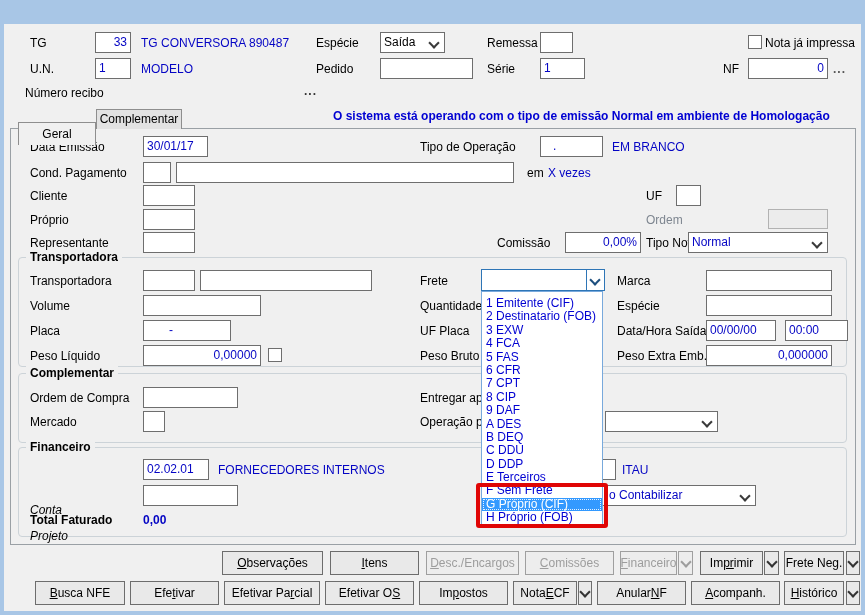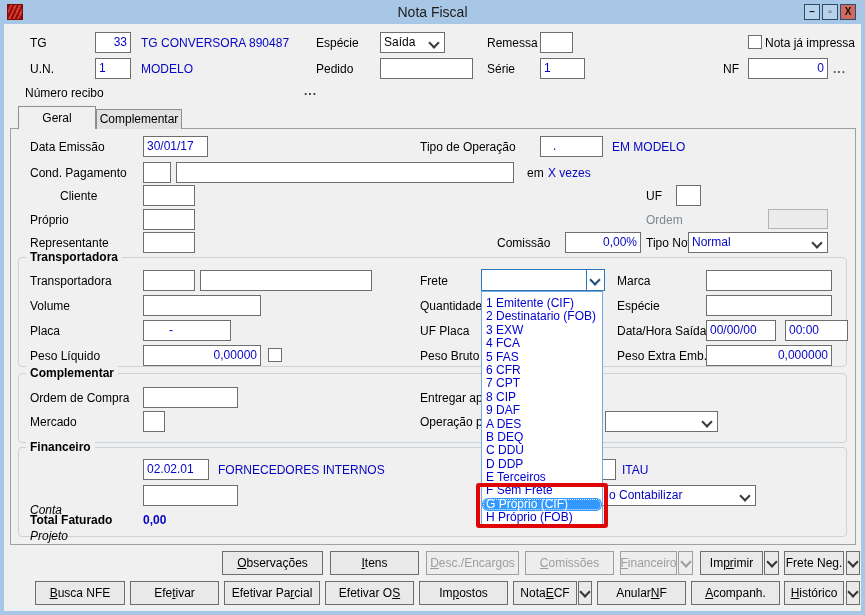--- a/index.html
+++ b/index.html
@@ -38,39 +38,32 @@
   #infomsg{position:absolute;left:333px;top:109px;width:525px;font-size:12px;font-weight:bold;color:#0000d2;white-space:nowrap;}
   .btn{position:absolute;height:24px;background:#e9e9e9;border:1px solid #6d6d6d;box-sizing:border-box;
        font-size:12px;color:#000;display:flex;align-items:center;justify-content:center;white-space:nowrap;}
   .btn.dis{color:#9d9d9d;border-color:#9f9f9f;background:#ededed;}
   .btn u{text-decoration:underline;}
   .splitchv{width:6px;height:6px;border-right:2px solid #333;border-bottom:2px solid #333;transform:rotate(45deg);margin-top:-3px;}
   .btn.dis .splitchv{border-color:#9d9d9d;}
   #fretelist{position:absolute;left:481px;top:291px;width:122px;height:237px;background:#fff;
              border:1px solid #78a9dc;box-sizing:border-box;z-index:20;padding-top:5px;}
   .ddi{height:13.4px;line-height:13.4px;font-size:12px;color:#0000d2;padding-left:4px;white-space:nowrap;overflow:hidden;}
-  .ddi.sel{background:#3399ff;color:#fff;outline:1px dotted #e8f2ff;outline-offset:-2px;border-radius:6px;}
+  .ddi.sel{background:#3399ff;color:#fff;outline:1px dotted #e8f2ff;outline-offset:-2px;}
   #redbox{position:absolute;left:476px;top:483px;width:132px;height:45px;border:4px solid #e00505;
           border-radius:3px;box-sizing:border-box;z-index:30;}
   .dots{position:absolute;font-size:12px;font-weight:bold;color:#555;letter-spacing:1px;}
   .combo{position:absolute;background:#fff;border:1px solid #6e6e6e;height:21px;box-sizing:border-box;
          font-size:12px;padding:2px 3px;overflow:hidden;white-space:nowrap;}
 </style>
 </head>
 <body>
 
 <div id="win">
 
-  <div id="titlebar">
-    <div id="appicon"></div>
-    <div id="title">Nota Fiscal</div>
-    <div class="winbtn" style="left:804px;">–</div>
-    <div class="winbtn" style="left:822px;">▫</div>
-    <div class="winbtn close" style="left:840px;">X</div>
-  </div>
 
   <div id="client"></div>
 
   <div class="lbl" style="left:30px;top:36px;">TG</div>
   <div class="fld right" style="left:95px;top:32px;width:36px;">33</div>
   <div class="bluetxt" style="left:141px;top:36px;">TG CONVERSORA 890487</div>
   <div class="lbl" style="left:316px;top:36px;">Espécie</div>
   <div class="combo" style="left:380px;top:32px;width:65px;color:#000;">
     <span>Saída</span>
     <span class="chv"></span>
@@ -87,38 +80,39 @@
   <div class="fld" style="left:380px;top:58px;width:93px;"></div>
   <div class="lbl" style="left:487px;top:62px;">Série</div>
   <div class="fld" style="left:540px;top:58px;width:45px;">1</div>
   <div class="lbl" style="left:723px;top:62px;">NF</div>
   <div class="fld right" style="left:748px;top:58px;width:80px;">0</div>
   <div class="dots" style="left:833px;top:62px;">...</div>
 
   <div class="lbl" style="left:25px;top:86px;">Número recibo</div>
   <div class="dots" style="left:304px;top:84px;color:#333;">...</div>
 
-  <div class="tab" id="tab-geral" style="left:18px;top:106px;width:78px;height:23px;">Geral</div>
+  <div class="tab" id="tab-geral" style="left:18px;top:122px;width:78px;height:23px;">Geral</div>
   <div class="tab" id="tab-compl" style="left:96px;top:109px;width:86px;height:20px;">Complementar</div>
+  <div id="infomsg">O sistema está operando com o tipo de emissão Normal em ambiente de Homologação</div>
 
   <div id="panel"></div>
 
   <div class="lbl" style="left:30px;top:140px;">Data Emissão</div>
   <div class="fld" style="left:143px;top:136px;width:65px;">30/01/17</div>
   <div class="lbl" style="left:420px;top:140px;">Tipo de Operação</div>
   <div class="fld" style="left:540px;top:136px;width:63px;padding-left:12px;">.</div>
-  <div class="bluetxt" style="left:612px;top:140px;">EM MODELO</div>
+  <div class="bluetxt" style="left:612px;top:140px;">EM BRANCO</div>
 
   <div class="lbl" style="left:30px;top:166px;">Cond. Pagamento</div>
   <div class="fld" style="left:143px;top:162px;width:28px;"></div>
   <div class="fld" style="left:176px;top:162px;width:338px;"></div>
   <div class="lbl" style="left:527px;top:166px;">em</div>
   <div class="bluetxt" style="left:548px;top:166px;">X vezes</div>
 
-  <div class="lbl" style="left:30px;top:189px;margin-left:30px;">Cliente</div>
+  <div class="lbl" style="left:30px;top:189px;">Cliente</div>
   <div class="fld" style="left:143px;top:185px;width:52px;"></div>
   <div class="lbl" style="left:646px;top:189px;">UF</div>
   <div class="fld" style="left:676px;top:185px;width:25px;"></div>
 
   <div class="lbl" style="left:30px;top:213px;">Próprio</div>
   <div class="fld" style="left:143px;top:209px;width:52px;"></div>
   <div class="lbl gray" style="left:646px;top:213px;">Ordem</div>
   <div class="fld dis" style="left:768px;top:209px;width:60px;height:20px;"></div>
 
   <div class="lbl" style="left:30px;top:236px;">Representante</div>

